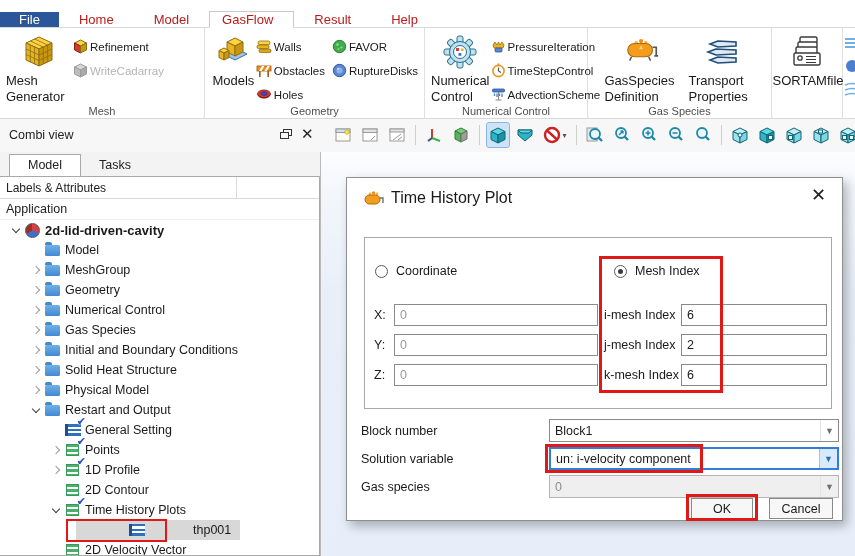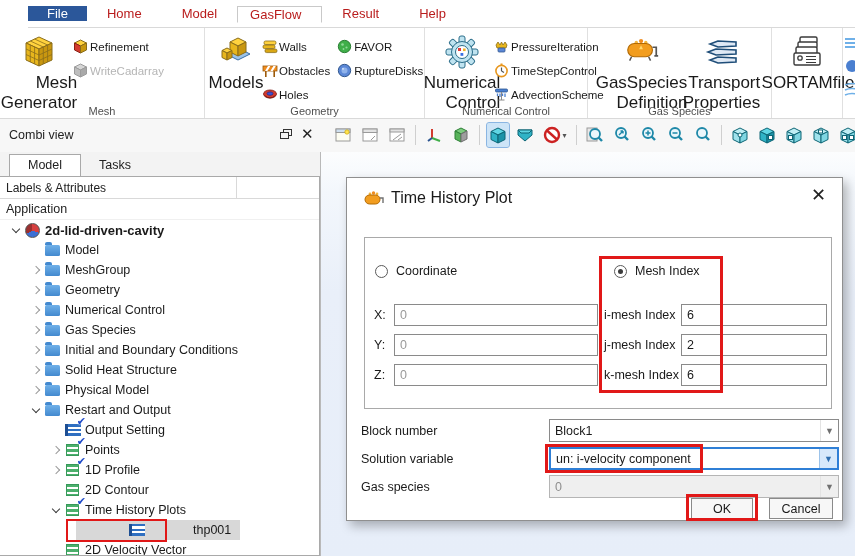--- a/index.html
+++ b/index.html
@@ -1,30 +1,30 @@
 <!DOCTYPE html>
 <html><head>
 <meta charset="utf-8">
 <style>
   html,body{margin:0;padding:0;background:#fff;}
   body{width:855px;height:556px;overflow:hidden;font-family:"Liberation Sans","DejaVu Sans",sans-serif;-webkit-font-smoothing:antialiased;}
   #app{position:relative;width:855px;height:556px;background:#fff;font-size:12px;color:#1a1a1a;}
 
   
-  .tabbar{position:absolute;top:0;left:0;right:0;height:27px;display:flex;align-items:center;background:#fff;border-bottom:1px solid #d9d9d9;margin-left:28px;}
+  .tabbar{position:absolute;top:0;left:0;right:0;height:27px;display:flex;align-items:flex-end;background:#fff;border-bottom:1px solid #d9d9d9;}
   .rtab{display:flex;align-items:center;padding:0 20px;font-size:13px;color:#b91c1c;cursor:default;}
   .rtab.file{background:#2b579a;color:#fff;padding:0 19px;}
   .rtab.active{border:1px solid #c9c9c9;border-bottom:1px solid #fff;color:#b91c1c;background:#fff;margin-bottom:-1px;padding-left:12px;}
 
   
   .ribbon{position:absolute;top:28px;left:0;right:0;height:90px;display:flex;background:#fff;border-bottom:1px solid #d9d9d9;}
   .rgroup{position:relative;border-right:1px solid #e0e0e0;display:flex;align-items:flex-start;padding:3px 6px 15px 6px;box-sizing:border-box;}
   .grp-label{position:absolute;bottom:1px;left:0;right:0;text-align:center;font-size:11px;color:#4f4f4f;}
   .rlarge{display:flex;flex-direction:column;align-items:center;width:66px;padding-top:2px;cursor:default;}
-  .rlarge .rlab-lg{font-size:17px;line-height:1.2;text-align:right;margin-top:2px;color:#1a1a1a;}
+  .rlarge .rlab-lg{font-size:13px;line-height:1.2;text-align:left;margin-top:2px;color:#1a1a1a;}
   .rcol{display:flex;flex-direction:column;gap:7px;padding-top:7px;}
   .ritem{display:flex;align-items:center;gap:1px;font-size:11.5px;color:#1a1a1a;cursor:default;white-space:nowrap;}
   .ritem.disabled .rlab{color:#b5b5b5;}
   .ric{width:17px;height:17px;display:inline-flex;align-items:center;justify-content:center;flex:none;}
   .ric-lg{width:38px;height:38px;display:inline-flex;align-items:center;justify-content:center;}
   .edge-strip{position:relative;width:12px;overflow:hidden;display:flex;flex-direction:column;gap:9px;padding-top:8px;}
 
   
   .toolrow{position:absolute;top:119px;left:0;right:0;height:33px;background:#f7f7f7;}
   .panel-title{position:absolute;left:9px;top:9px;font-size:12.5px;color:#222;}
@@ -583,21 +583,21 @@
         <span class="icon-wrap">
             <span class="icon-folder"></span>
           </span>
         <span class="tlab">Restart and Output</span>
       </div>
       <div class="trow" style="padding-left:48px">
         <span class="chevbox"></span>
         <span class="icon-wrap check">
             <span class="icon-list-blue"></span>
           </span>
-        <span class="tlab">Output Setting</span>
+        <span class="tlab">General Setting</span>
       </div>
       <div class="trow" style="padding-left:48px">
         <span class="chevbox">
             <span class="chev-closed"></span>
           </span>
         <span class="icon-wrap check">
             <span class="icon-list-green"></span>
           </span>
         <span class="tlab">Points</span>
       </div>

